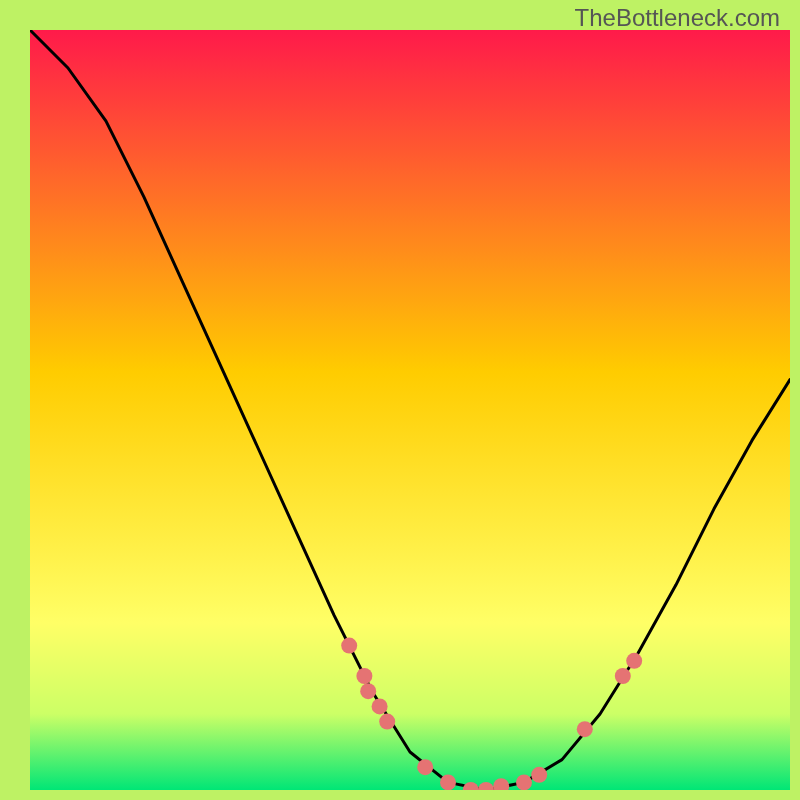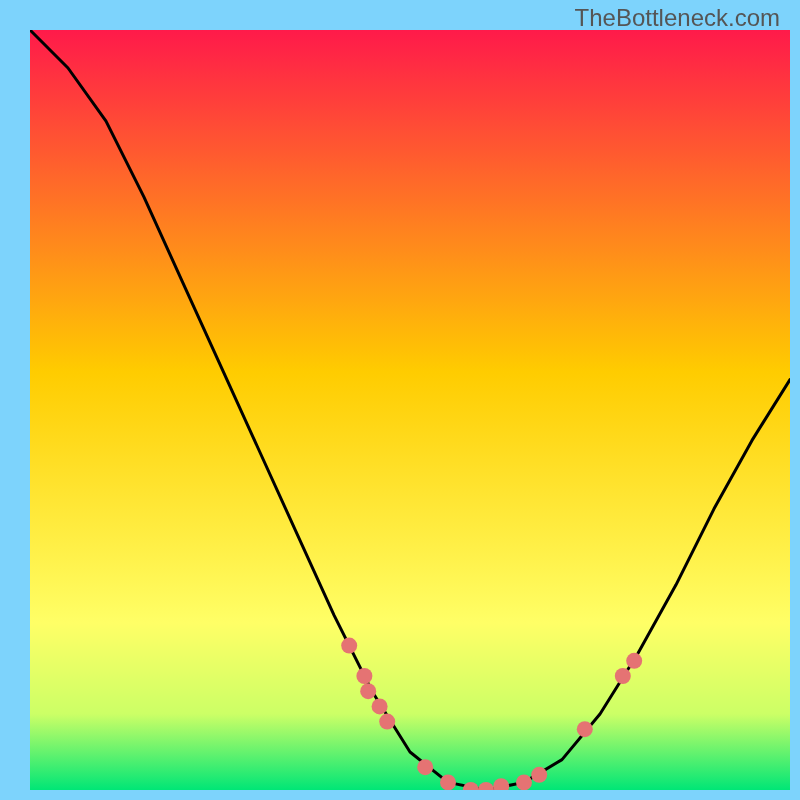--- a/index.html
+++ b/index.html
@@ -1,21 +1,21 @@
 <!DOCTYPE html>
 <html><head>
 <meta charset="utf-8">
 <style>
   * { margin: 0; padding: 0; box-sizing: border-box; }
   html, body { width: 800px; height: 800px; background: #000; overflow: hidden; }
   .container {
     position: relative;
     width: 800px;
     height: 800px;
-    background: #7dd3fc;
+    background: #bef264;
   }
   .watermark {
     position: absolute;
     top: 4px;
     right: 20px;
     color: #555;
     font-family: Arial, sans-serif;
     font-size: 24px;
     font-weight: 500;
     z-index: 10;

